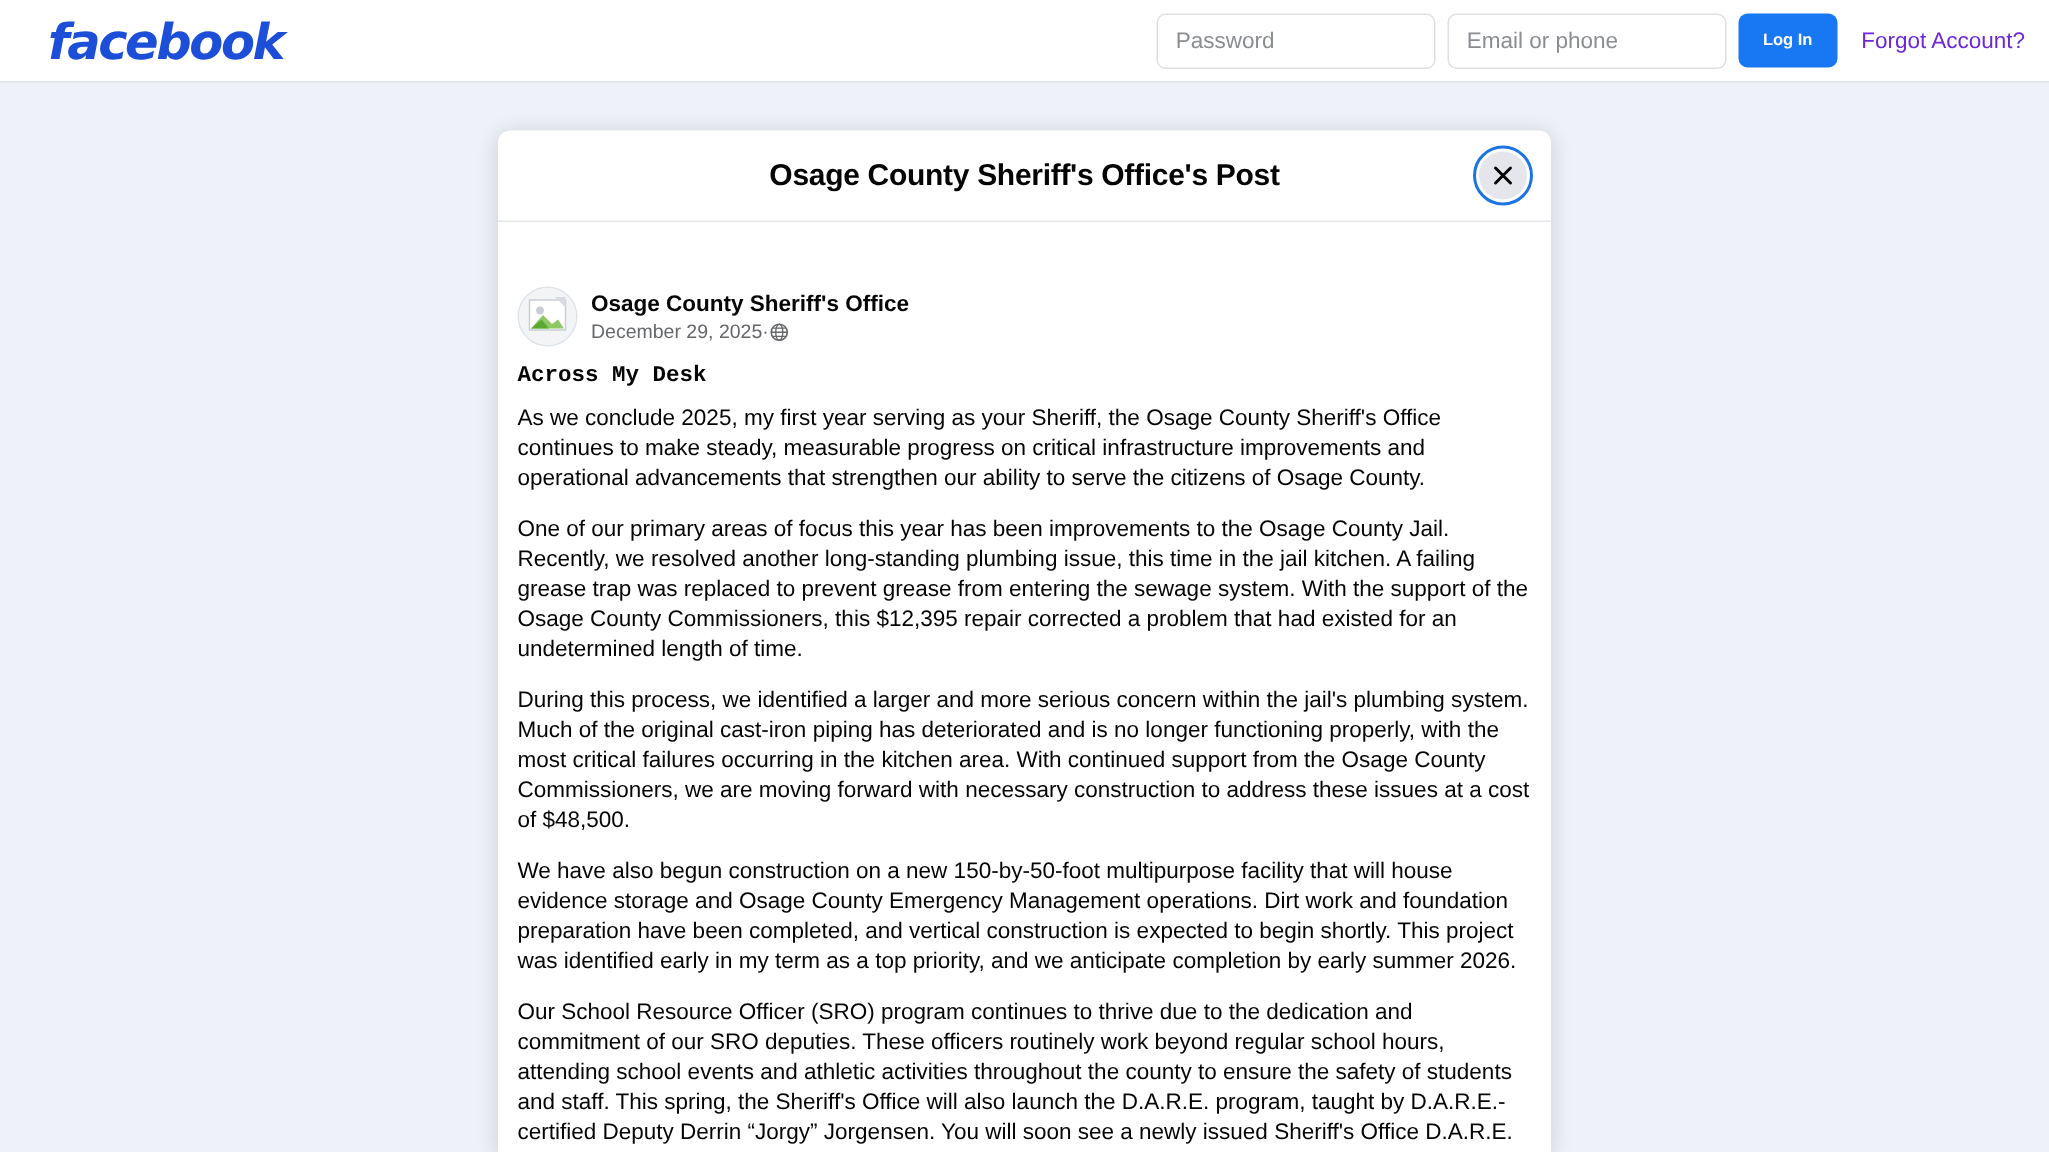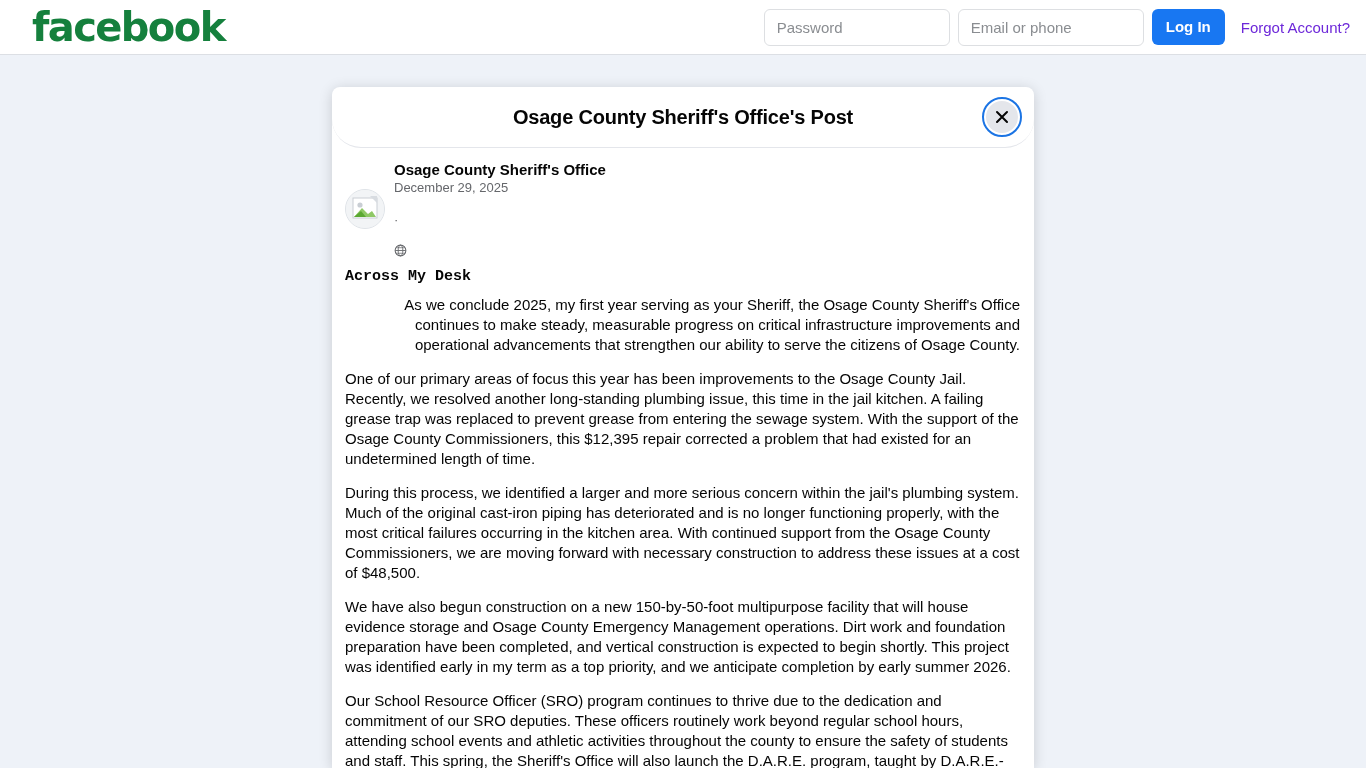--- a/index.html
+++ b/index.html
@@ -22,26 +22,27 @@
     height: 55px;
     background: #ffffff;
     border-bottom: 1px solid #dcdfe4;
     box-sizing: border-box;
     display: flex;
     align-items: center;
     padding: 0 0 0 32px;
   }
   .fb-logo {
     font-family: "DejaVu Sans", "Liberation Sans", sans-serif;
-    font-size: 40px;
-    font-weight: 700;
-    color: #15803d;
+    font-size: 33px;
+    font-weight: 700;
+    color: #1d4ed8;
     letter-spacing: -1.6px;
     line-height: 1;
     user-select: none;
+    font-style: italic;
   }
   .topbar-right {
     margin-left: auto;
     display: flex;
     align-items: center;
     gap: 8px;
     padding-right: 16px;
   }
   .auth-input {
     width: 186px;
@@ -62,21 +63,21 @@
   }
   .login-btn {
     height: 36px;
     min-width: 66px;
     padding: 0 14px;
     background: #1877f2;
     color: #ffffff;
     border: none;
     border-radius: 6px;
     font-family: "Liberation Sans", sans-serif;
-    font-size: 15px;
+    font-size: 11px;
     font-weight: 700;
     cursor: pointer;
     line-height: 36px;
   }
   .forgot-link {
     color: #6d28d9;
     font-size: 15px;
     text-decoration: none;
     margin-left: 8px;
     white-space: nowrap;
@@ -100,21 +101,20 @@
     overflow: hidden;
     box-sizing: border-box;
   }
   .modal-header {
     position: relative;
     height: 60px;
     border-bottom: 1px solid #e4e6eb;
     display: flex;
     align-items: center;
     justify-content: center;
-    border-radius: 29px;
   }
   .modal-title {
     font-size: 20px;
     font-weight: 700;
     color: #050505;
     letter-spacing: -0.2px;
     text-align: center;
   }
   .close-wrap {
     position: absolute;
@@ -149,20 +149,21 @@
     padding: 12px 14px 0 13px;
     height: 620px;
     overflow: hidden;
     box-sizing: border-box;
   }
   .author-row {
     display: flex;
     align-items: center;
     gap: 9px;
     margin-bottom: 10px;
+    margin-top: 31px;
   }
   .avatar {
     width: 40px;
     height: 40px;
     border-radius: 50%;
     background: #f0f2f5;
     border: 1px solid #dfe3e8;
     box-sizing: border-box;
     overflow: hidden;
     flex: 0 0 auto;
@@ -172,45 +173,45 @@
   .author-meta { display: flex; flex-direction: column; gap: 1px; }
   .author-name {
     font-size: 15px;
     font-weight: 700;
     color: #050505;
     cursor: pointer;
     line-height: 19px;
   }
   .post-meta {
     display: flex;
-    gap: 16px;
+    align-items: center;
+    gap: 0;
     font-size: 13px;
     color: #65676b;
     line-height: 16px;
-    flex-direction: column;
   }
   .meta-dot { color: #65676b; font-size: 13px; }
   .globe-icon { display: inline-flex; align-items: center; }
 
   .post-text {
     font-size: 15px;
     line-height: 20px;
     color: #050505;
   }
   .post-text .lead {
     font-weight: 700;
     margin: 0 0 2px 0;
     line-height: 20px;
     font-family: Liberation Mono, monospace;
   }
   .post-text p.para {
     margin: 0 0 14px 0;
     line-height: 20px;
   }
-  .post-text p.para:first-of-type { margin-top: 8px; text-align: right; }
+  .post-text p.para:first-of-type { margin-top: 8px; }
 </style>
 </head>
 <body>
 
 <div class="topbar">
   <div class="fb-logo">facebook</div>
 
   <div class="topbar-right">
     <input class="auth-input" type="password" placeholder="Password" style="">
     <input class="auth-input" type="text" placeholder="Email or phone" style="">

